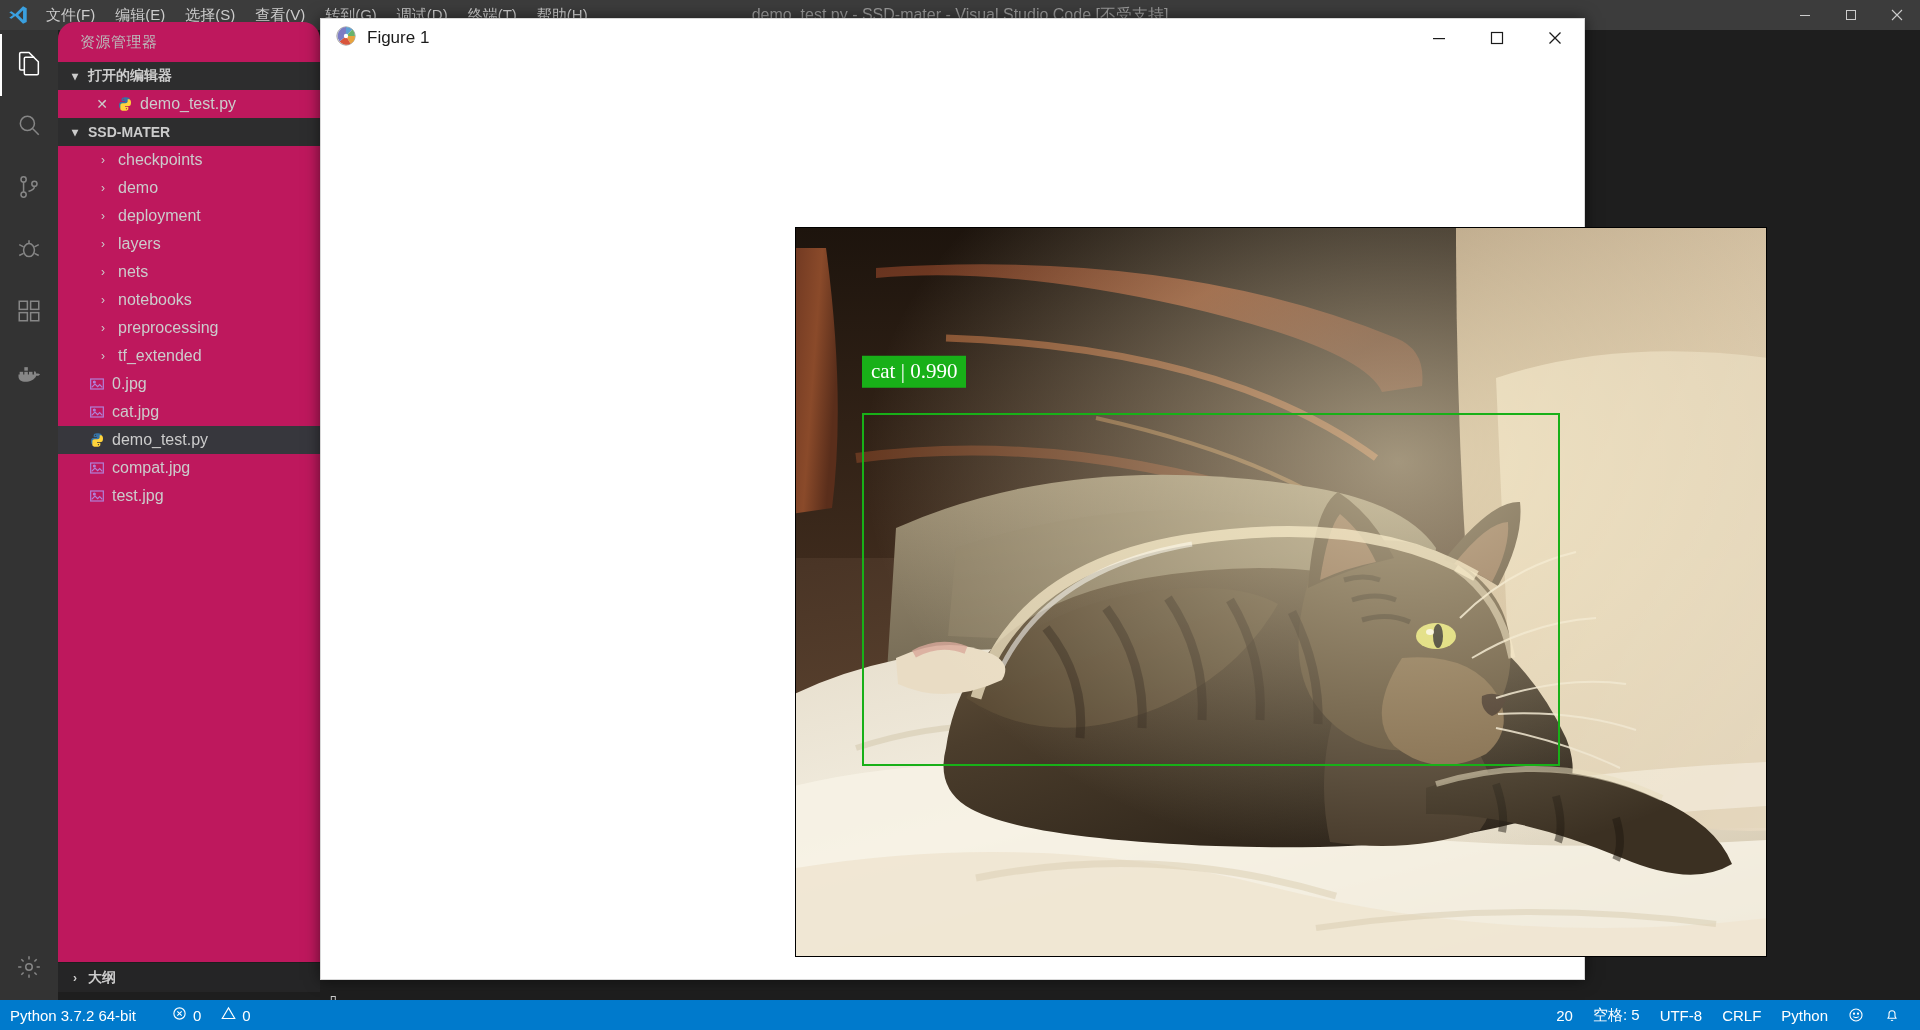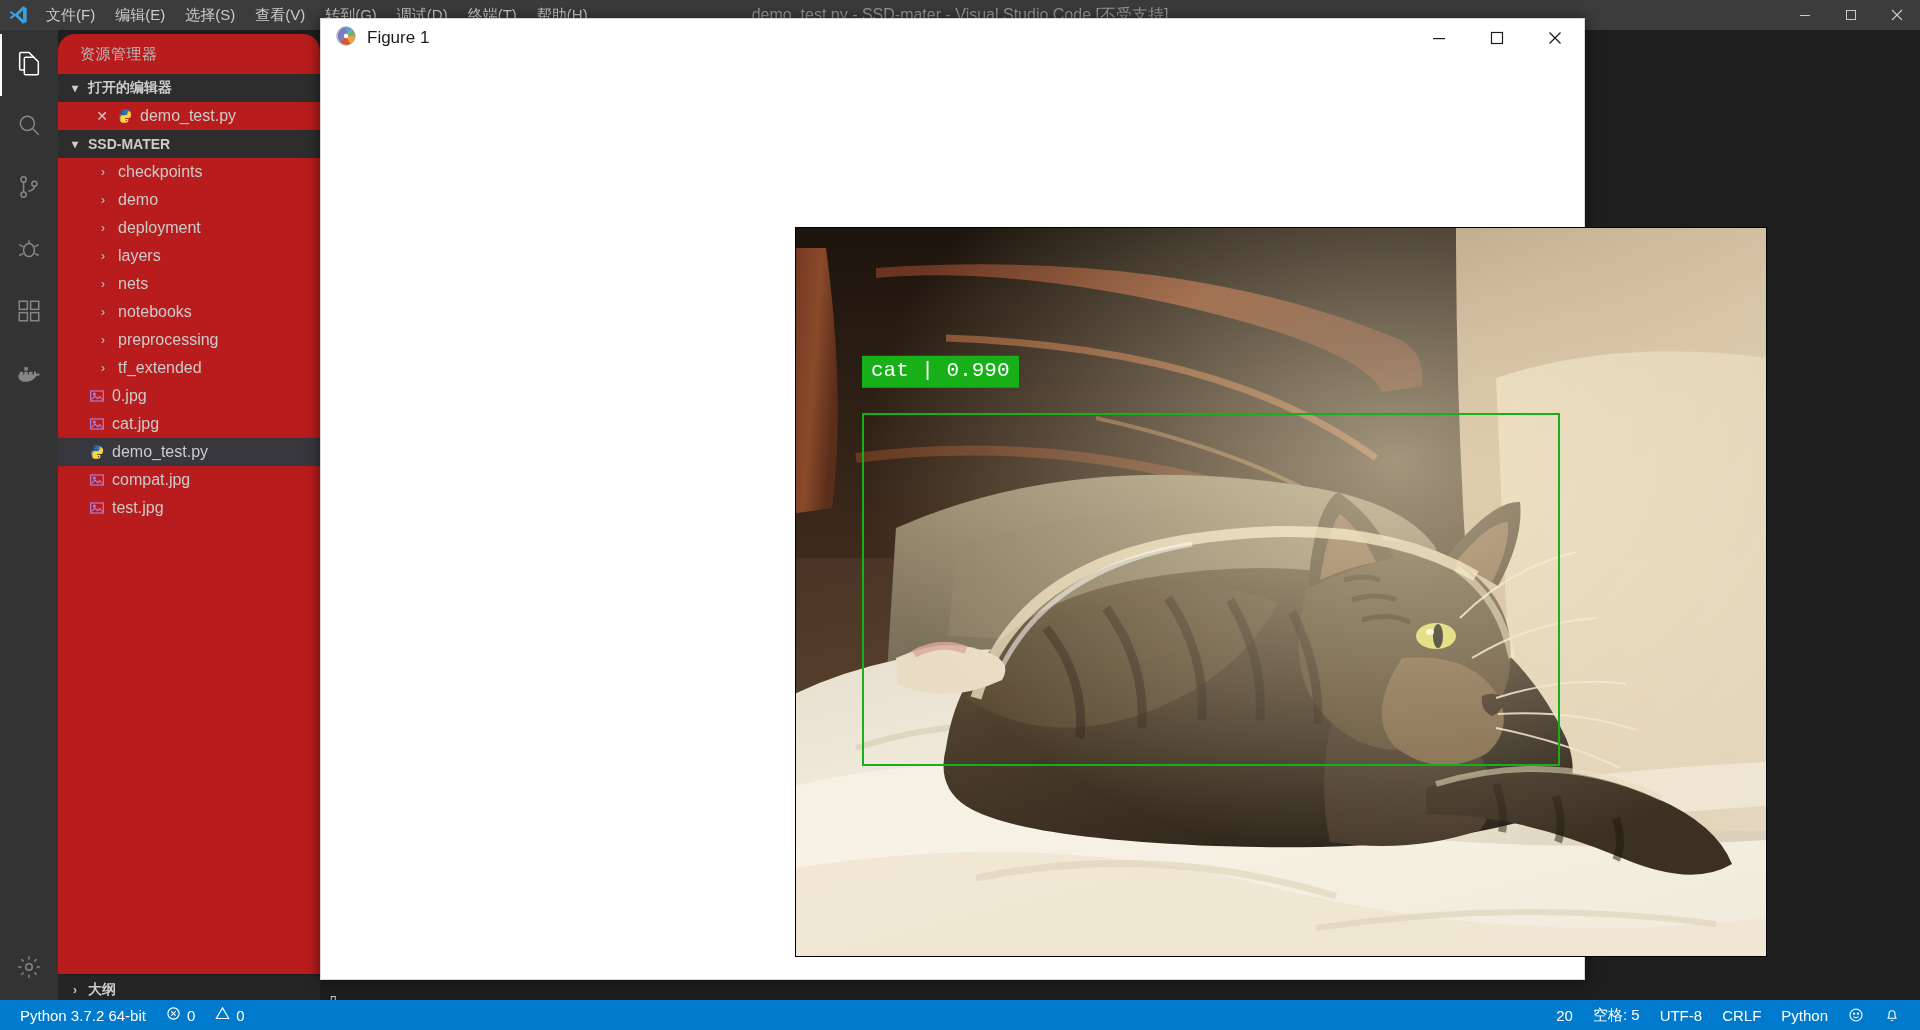--- a/index.html
+++ b/index.html
@@ -44,22 +44,22 @@
     color: #868686; position: relative;
   }
   .act-icon.active { color: #ffffff; }
   .act-icon.active::before {
     content: ''; position: absolute; left: 0; top: 0; bottom: 0; width: 2px; background: #ffffff;
   }
   .act-bottom { margin-top: auto; }
 
   
   .sidebar {
-    position: absolute; left: 58px; top: 34px; width: 262px; height: 970px;
-    background: #b91c1c; color: #cccccc; font-size: 16px; border-radius: 17px;
+    position: absolute; left: 58px; top: 22px; width: 262px; height: 970px;
+    background: #be185d; color: #cccccc; font-size: 16px; border-radius: 17px;
   }
   .sb-header {
     height: 40px; display: flex; align-items: center; padding: 0 22px;
     font-size: 15px; color: #bbbbbb; letter-spacing: .5px;
   }
   .sb-section {
     height: 28px; display: flex; align-items: center; gap: 4px;
     padding-left: 8px; font-size: 14px; font-weight: bold; color: #cccccc;
     background: #2d2d2e;
   }
@@ -138,21 +138,21 @@
     color: #cccccc; line-height: 24.6px; padding-left: 22px; overflow: hidden;
     white-space: pre;
   }
 
   
   .statusbar {
     position: absolute; left: 0; bottom: 0; width: 1920px; height: 30px;
     background: #007acc; color: #ffffff; font-size: 15px;
     display: flex; align-items: center;
   }
-  .sb-left { display: flex; align-items: flex-end; gap: 0; padding-left: 10px; }
+  .sb-left { display: flex; align-items: flex-end; gap: 16px; }
   .sb-right { display: flex; align-items: center; gap: 0; margin-left: auto; padding-right: 10px; }
   .sb-item { padding: 0 10px; height: 30px; display: flex; align-items: center; gap: 6px; white-space: nowrap; }
 
   
   .wallpaper {
     position: absolute; right: 0; top: 100px; width: 460px; height: 480px;
     overflow: hidden; pointer-events: none;
   }
 
   
@@ -190,21 +190,21 @@
   }
   .xtick::before {
     content: ''; position: absolute; left: 50%; top: 0; width: 1px; height: 8px; background: #000;
   }
   .bbox {
     position: absolute; border: 2px solid #18b018; pointer-events: none;
   }
   .bbox-label {
     position: absolute; background: #18b018; color: #ffffff;
     font-size: 21px; padding: 2px 9px 4px 9px; white-space: nowrap;
-    font-family: Liberation Mono, monospace; line-height: 1.25;
+    font-family: Liberation Serif, serif; line-height: 1.25;
   }
 
   
   .photo { position: absolute; inset: 0; }
 </style>
 </head>
 <body>
 
 <div id="root">
 

